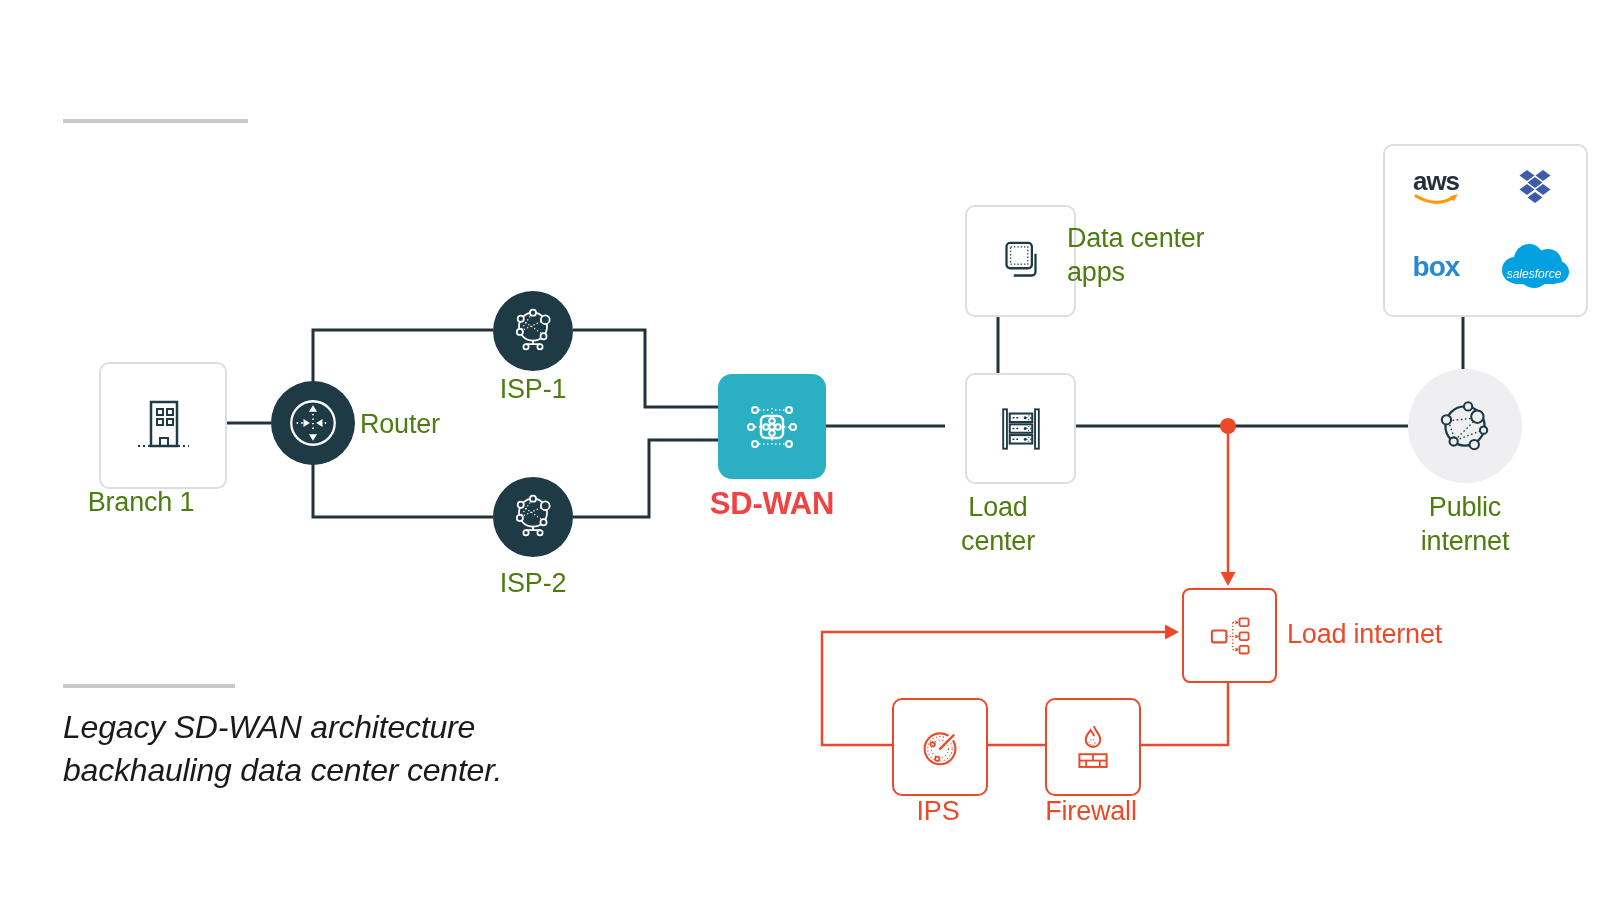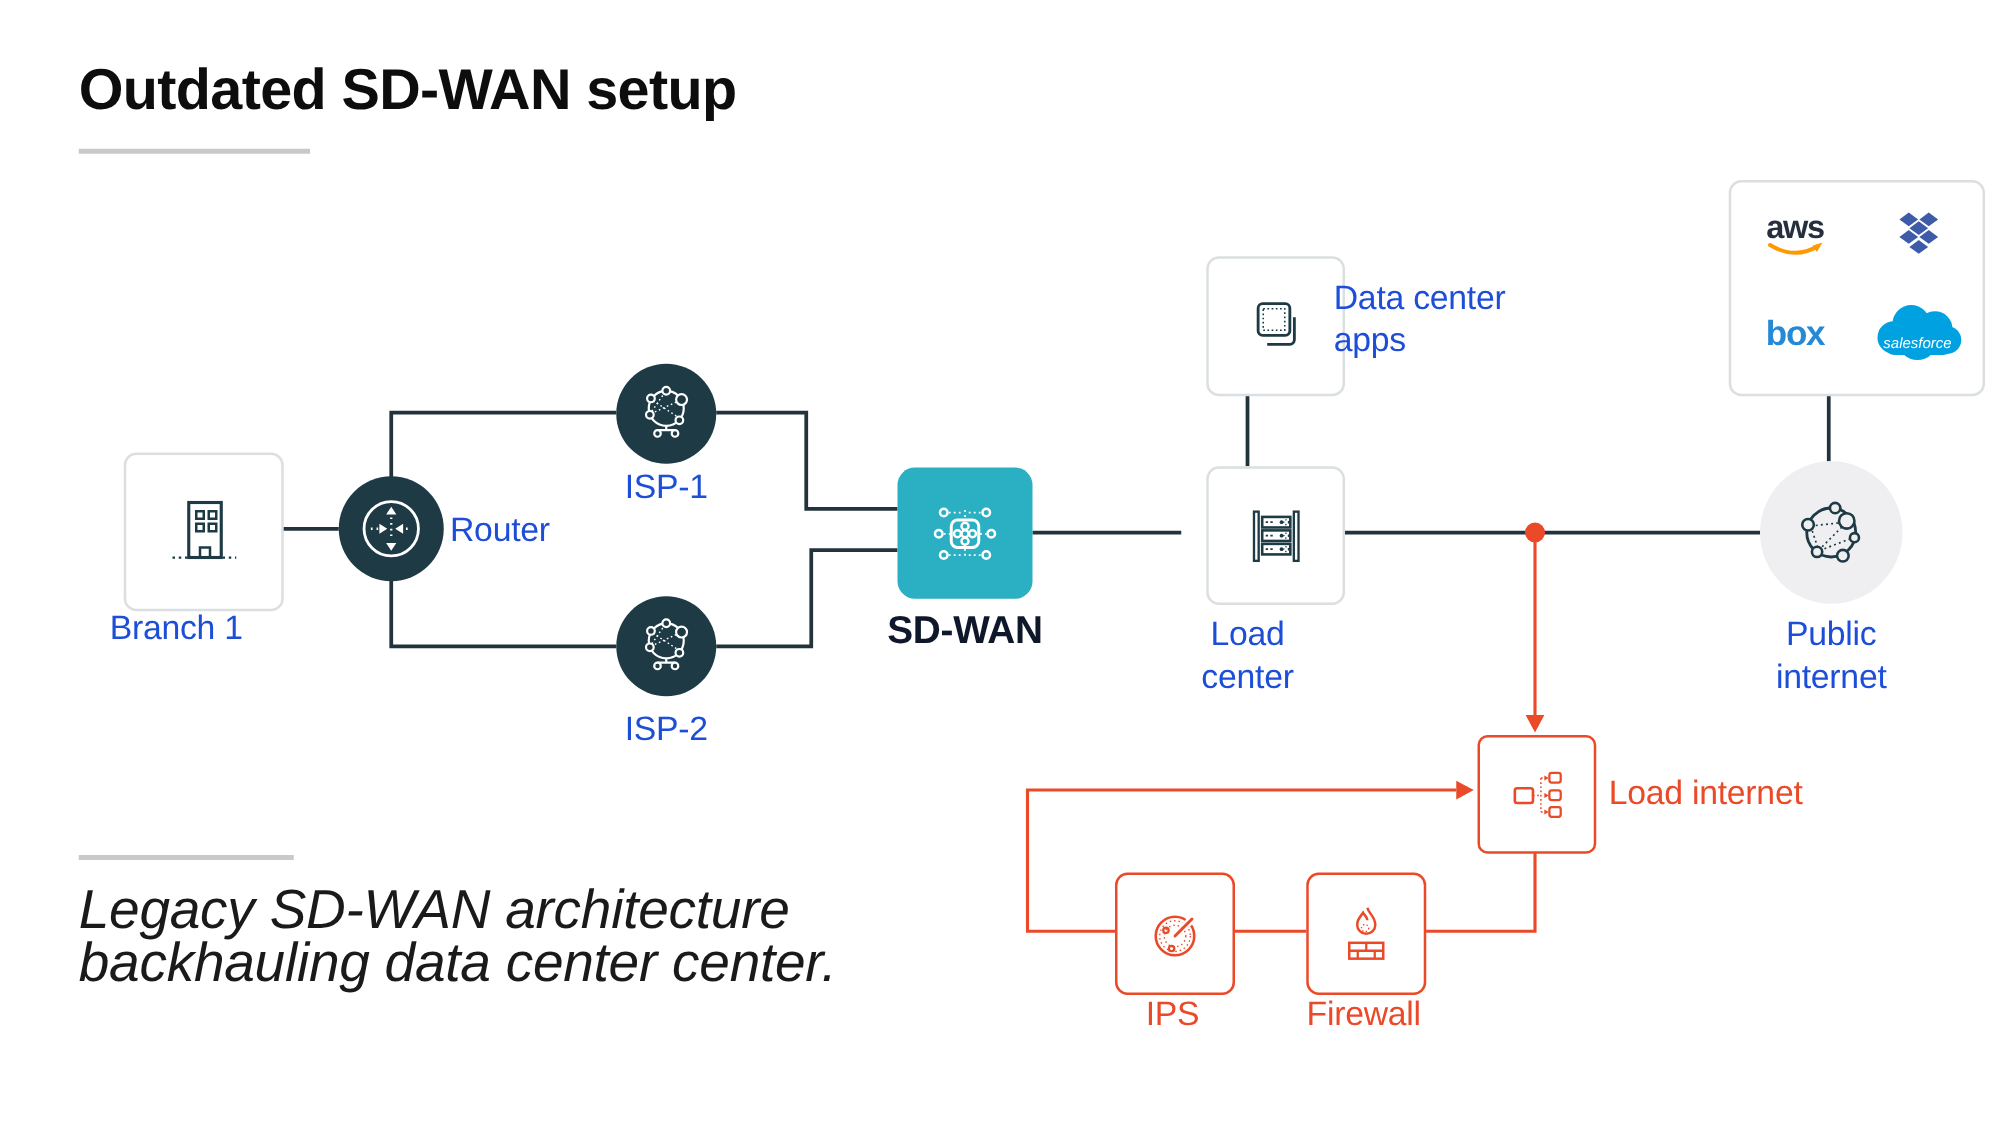--- a/index.html
+++ b/index.html
@@ -8,29 +8,29 @@
   #connector-layer{position:absolute;left:0;top:0;width:1600px;height:900px;}
   .node-box{position:absolute;background:#ffffff;border:2px solid #dcdfe1;border-radius:10px;
             display:flex;align-items:center;justify-content:center;margin-left:20px;}
   .node-circle{position:absolute;border-radius:50%;display:flex;align-items:center;justify-content:center;}
   .dark-circle{background:#1d3a45;}
   .gray-circle{background:#efeff1;}
   .teal-box{position:absolute;background:#2aafc3;border-radius:14px;
             display:flex;align-items:center;justify-content:center;}
   .orange-box{position:absolute;background:#ffffff;border:2.5px solid #eb4a28;border-radius:10px;
               display:flex;align-items:center;justify-content:center;}
-  .lbl{position:absolute;color:#1d4ed8;font-size:27px;line-height:34px;letter-spacing:-0.2px;}
+  .lbl{position:absolute;color:#4d7c0f;font-size:27px;line-height:34px;letter-spacing:-0.2px;}
   .lbl.center{text-align:center;}
   .lbl.orange{color:#eb4a28;}
-  .lbl.teal{color:#0f172a;font-weight:bold;font-size:31px;}
+  .lbl.teal{color:#ef4444;font-weight:bold;font-size:31px;}
   .lbl.italic{font-style:italic;}
   #page-title{position:absolute;left:63px;top:44px;font-size:46px;font-weight:800;color:#0d0d0d;
               letter-spacing:-0.5px;}
   .divider{position:absolute;height:4px;background:#c9c9c9;}
-  #caption{position:absolute;left:63px;top:706px;font-size:44px;font-style:italic;color:#1a1a1a;
+  #caption{position:absolute;left:63px;top:706px;font-size:32px;font-style:italic;color:#1a1a1a;
            line-height:43px;letter-spacing:-0.2px;}
   .logo-abs{position:absolute;display:flex;align-items:center;justify-content:center;}
   .box-logo-text{font-size:28px;font-weight:bold;color:#2589d6;letter-spacing:-1px;}
 </style>
 </head>
 <body>
 
 <div id="canvas">
 
   <svg id="connector-layer" viewBox="0 0 1600 900" fill="none">
@@ -51,21 +51,20 @@
       <path d="M1228 433 V573"></path>
       <path d="M1228 682 V745 H1137"></path>
       <path d="M1045 745 H984"></path>
       <path d="M892 745 H822 V632 H1165"></path>
     </g>
     <polygon points="1228,586 1220.5,572 1235.5,572" fill="#eb4a28"></polygon>
     <polygon points="1179,632 1165,624.5 1165,639.5" fill="#eb4a28"></polygon>
     <circle cx="1228" cy="426" r="8" fill="#eb4a28"></circle>
   </svg>
 
-  <div id="page-title">Outdated SD-WAN setup</div>
   <div class="divider" style="left:63px;top:119px;width:185px;"></div>
 
   <div class="node-box" style="left:79px;top:362px;width:124px;height:123px;">
     <svg width="64" height="64" viewBox="0 0 64 64" stroke="#1d3a45" fill="none" stroke-width="2.5">
       <rect x="20" y="8" width="26" height="44"></rect>
       <g stroke-width="2">
         <rect x="26" y="15" width="6" height="6"></rect>
           <rect x="36" y="15" width="6" height="6"></rect>
         <rect x="26" y="25" width="6" height="6"></rect>
           <rect x="36" y="25" width="6" height="6"></rect>

